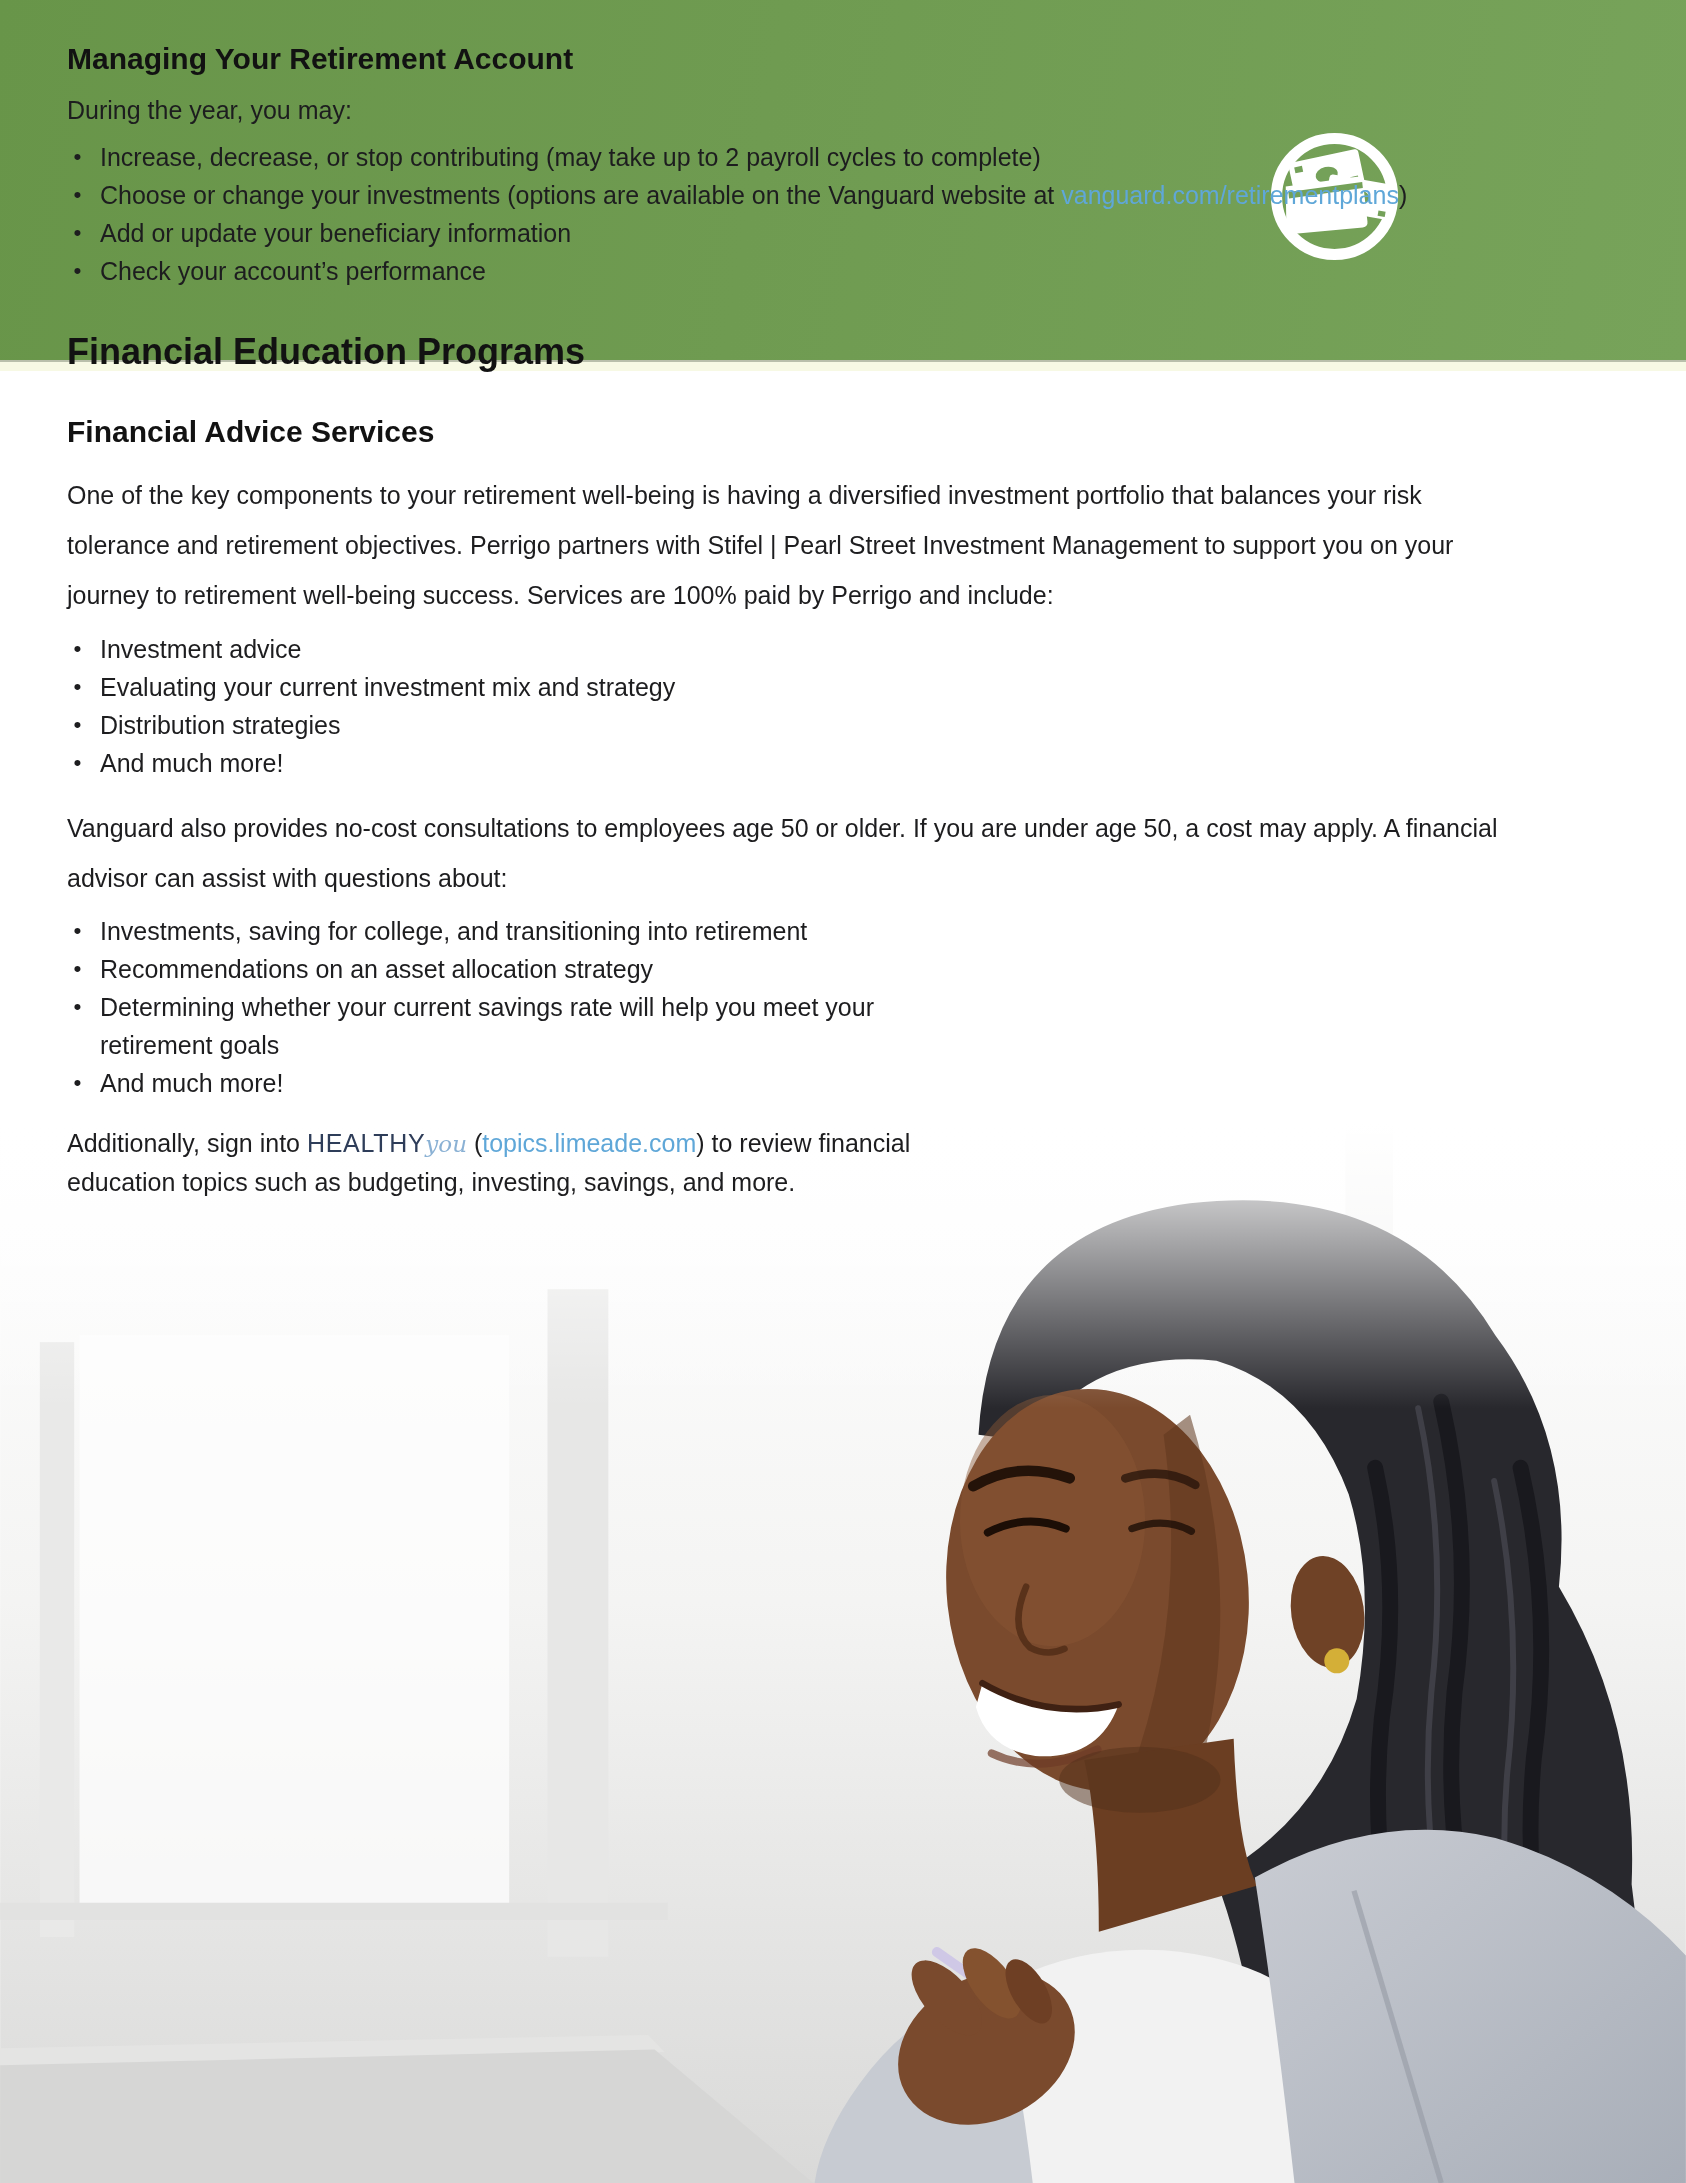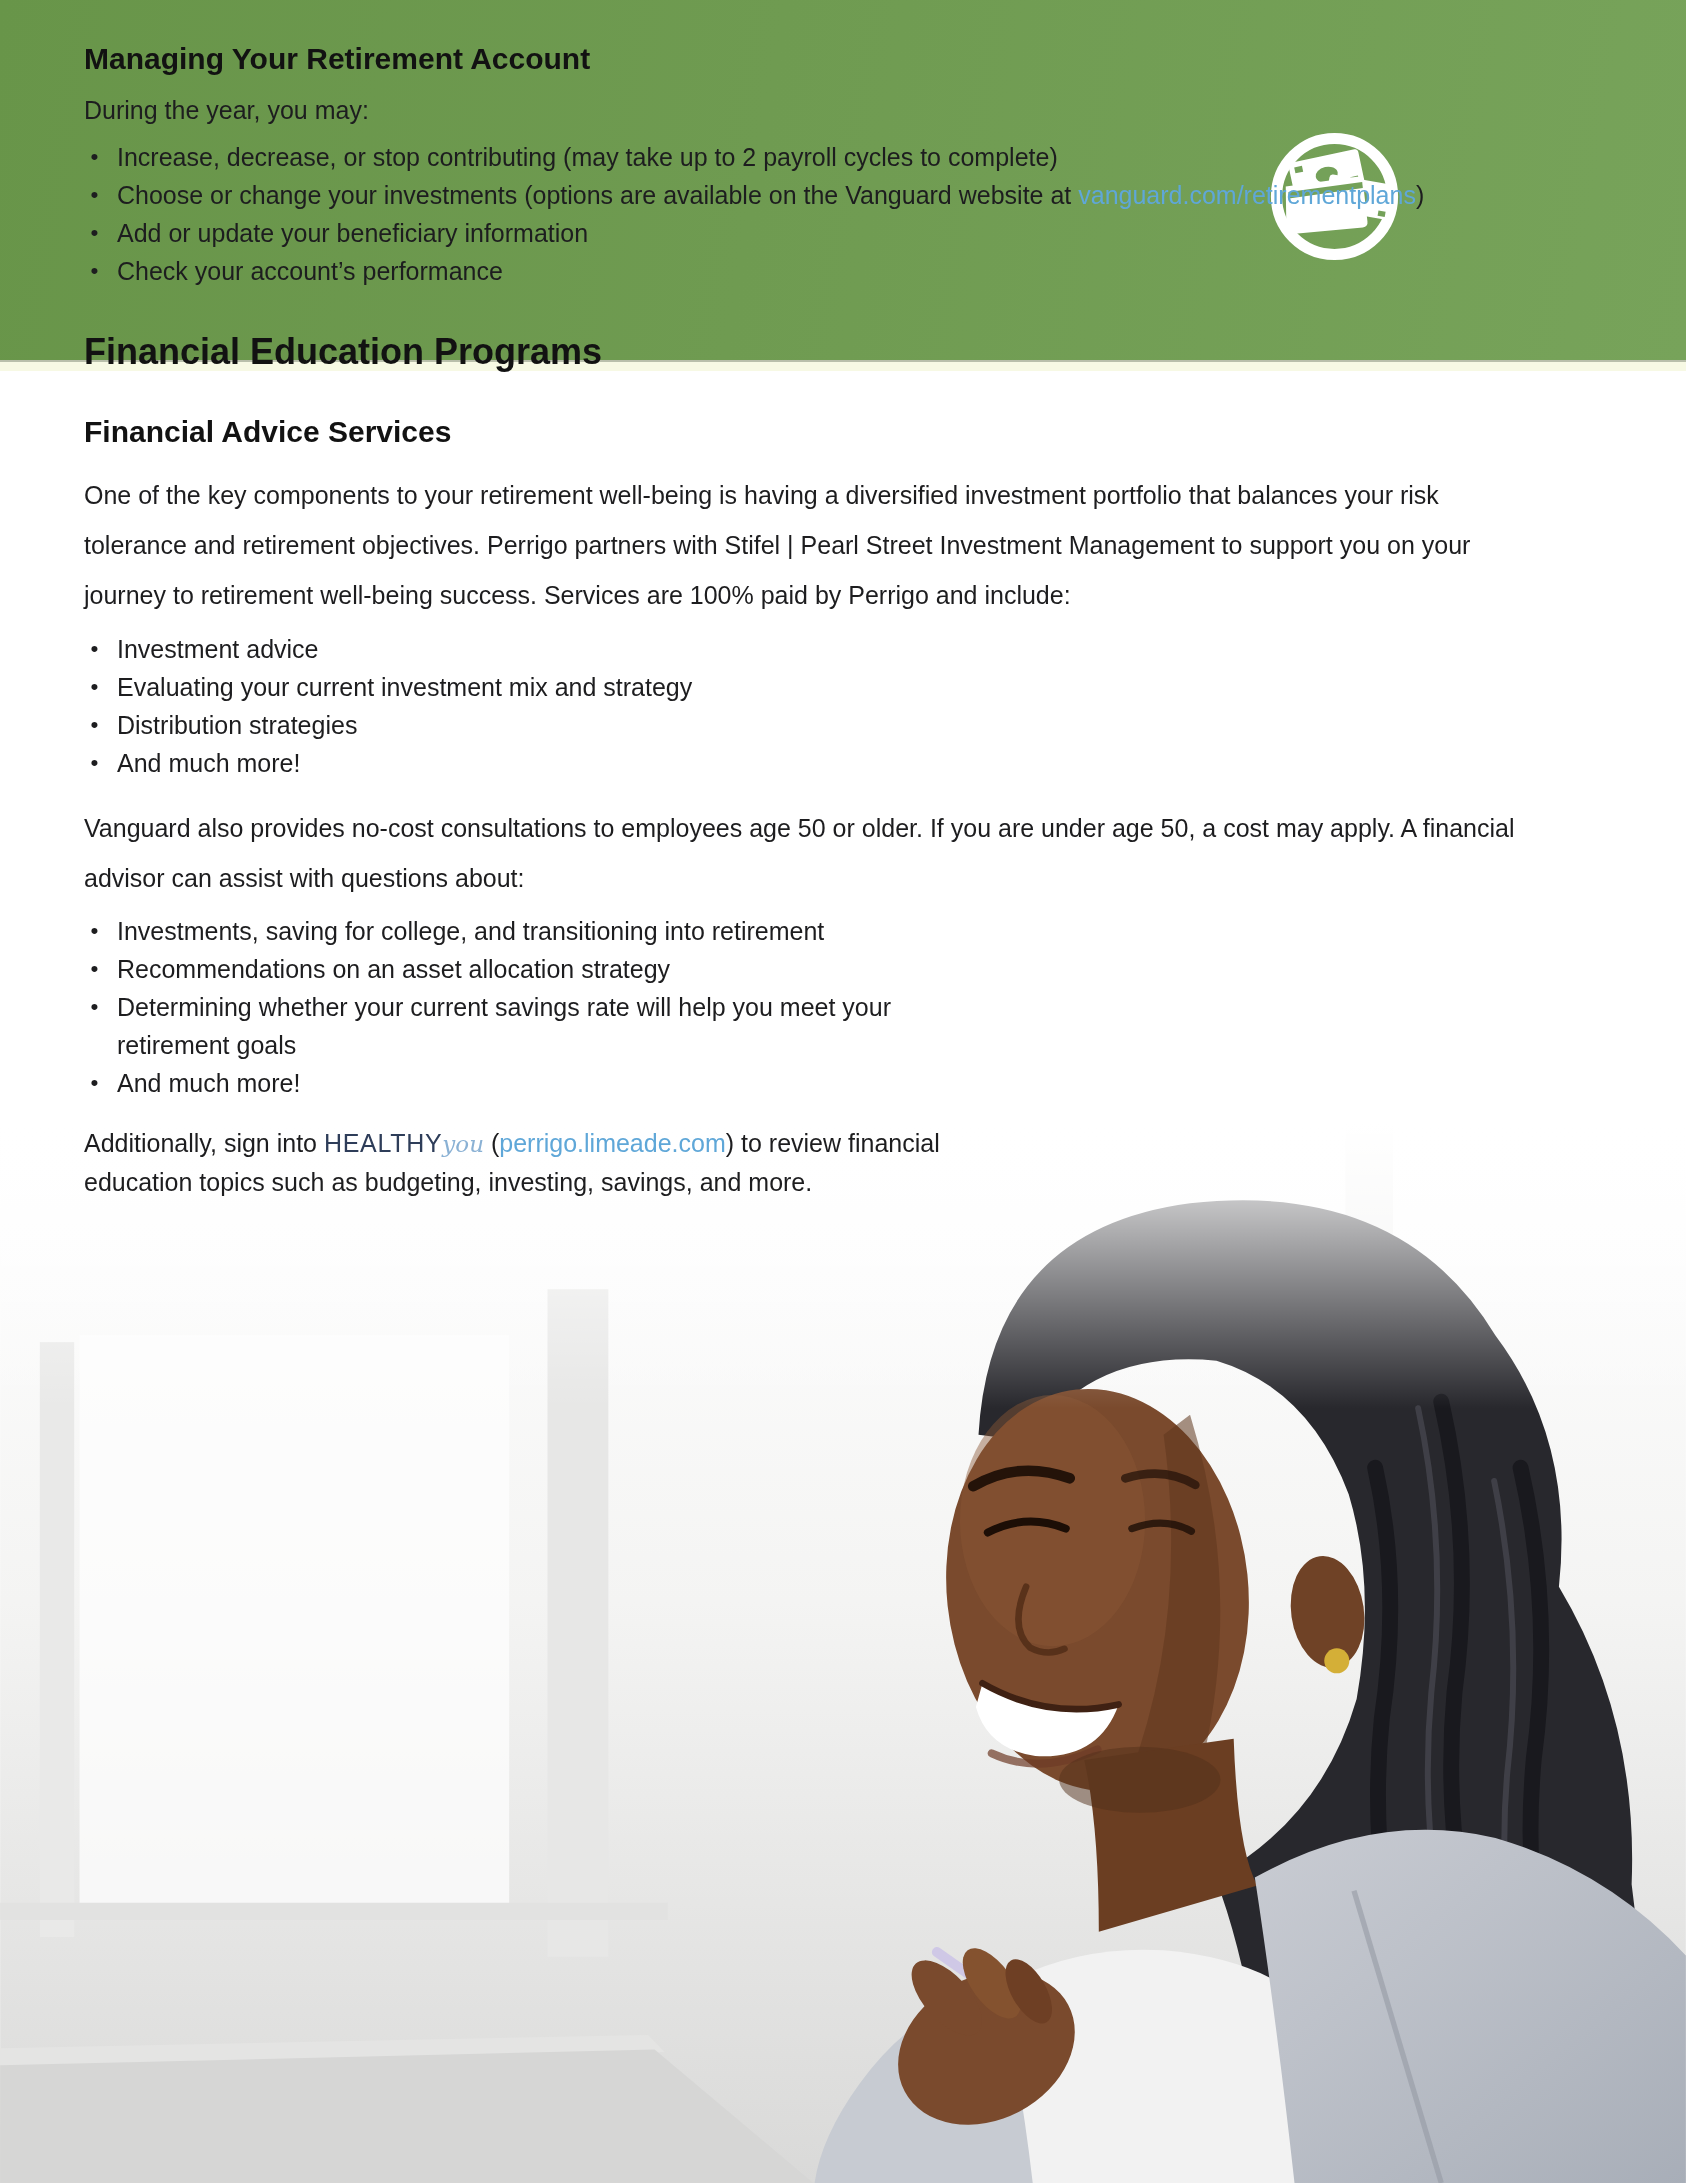--- a/index.html
+++ b/index.html
@@ -5,21 +5,21 @@
   html,body{margin:0;padding:0;background:#888;}
   .page{position:relative;width:1686px;height:2183px;background:#ffffff;overflow:hidden;
         font-family:"Liberation Sans",sans-serif;color:#1d1d1f;}
   
   .band{position:absolute;left:0;top:0;width:100%;height:360px;
         background:linear-gradient(100deg,#689549 0%,#6f9b51 45%,#77a35a 100%);}
   .band-edge{position:absolute;left:0;top:360px;width:100%;height:10.6px;
         background:#f7f9e4;border-top:2px solid #b9bfab;box-sizing:border-box;}
   .badge{position:absolute;left:1262px;top:124px;width:145px;height:145px;}
   
-  .content{position:relative;z-index:2;padding:0 84px;}
+  .content{position:relative;z-index:2;padding:0 67px;}
   .h-section{font-size:30px;font-weight:bold;color:#121212;margin:42px 0 0;}
   .h-center{font-size:36px;font-weight:bold;color:#121212;text-align:left;margin:41px 0 0;}
   .intro{font-size:25px;line-height:37px;margin:16px 0 0;}
   .body-p{font-size:25px;line-height:50px;margin:21px 0 0;max-width:1435px;}
   ul.bullets{list-style:none;margin:9.3px 0 0;padding:0;}
   ul.bullets li{font-size:25px;line-height:38px;position:relative;padding-left:33px;}
   ul.bullets li::before{content:"\2022";position:absolute;left:6.6px;top:0;font-size:22.5px;color:#1d1d1f;}
   ul.narrow li:nth-child(3){max-width:846px;}
   .additional{font-size:25px;line-height:38px;margin:22.5px 0 0;max-width:866px;}
   a.link{color:#5fa7d8;text-decoration:none;cursor:pointer;text-align:center;}
@@ -156,18 +156,18 @@
     <p class="body-p">Vanguard also provides no-cost consultations to employees age 50 or older. If you are under age 50, a cost may apply. A financial advisor can assist with questions about:</p>
 
     <ul class="bullets narrow">
       <li><span>Investments, saving for college, and transitioning into retirement</span></li>
       <li><span>Recommendations on an asset allocation strategy</span></li>
       <li><span>Determining whether your current savings rate will help you meet your retirement goals</span></li>
       <li><span>And much more!</span></li>
     </ul>
 
     <p class="additional">
-      <span>Additionally, sign into </span><span class="healthy">HEALTHY</span><span class="you">you</span><span> (</span><a class="link">perrigo.limeade.com</a><span>) to review financial education topics such as budgeting, investing, savings, and more.</span>
+      <span>Additionally, sign into </span><span class="healthy">HEALTHY</span><span class="you">you</span><span> (</span><a class="link">topics.limeade.com</a><span>) to review financial education topics such as budgeting, investing, savings, and more.</span>
     </p>
 
   </div>
 </div>
 
 
 </body></html>

